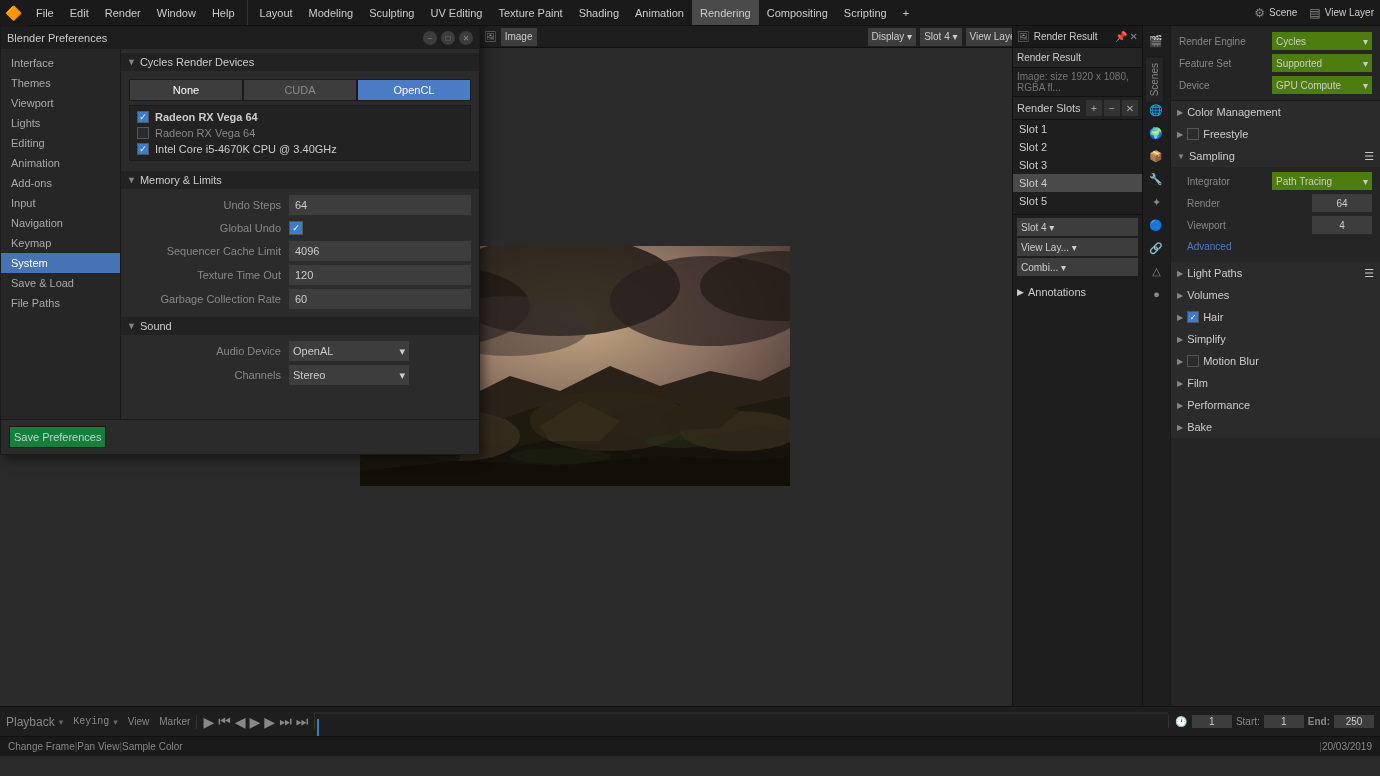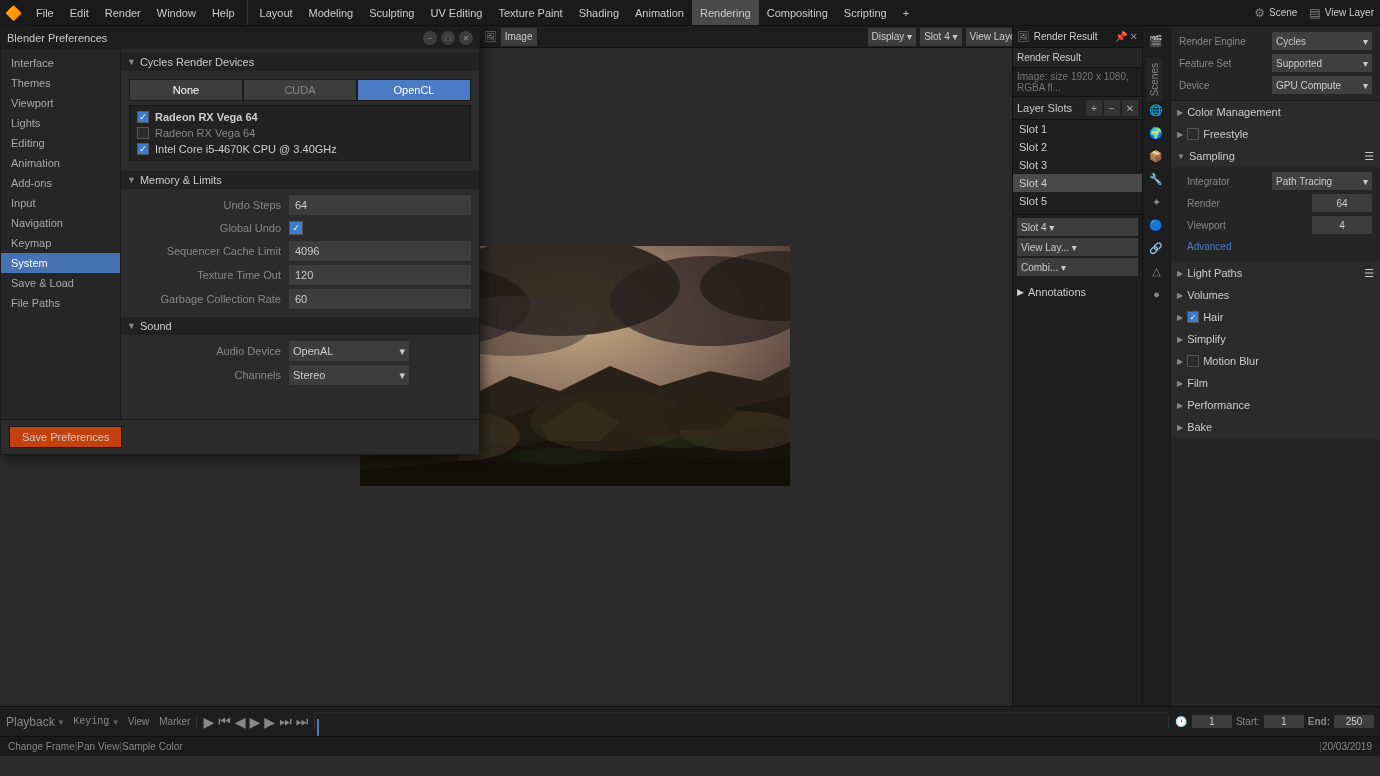--- a/index.html
+++ b/index.html
@@ -207,24 +207,24 @@
       border: 1px solid #555;
       display: flex; align-items: center; justify-content: center;
       font-size: 9px; color: #fff;
     }
 
     .prefs-footer {
       padding: 6px 8px;
       border-top: 1px solid #1a1a1a;
     }
     .save-prefs-btn {
-      background: #c2410c;
+      background: #15803d;
       border: 1px solid #1a1a1a;
       color: #ccc;
-      padding: 4px 12px;
+      padding: 4px 4px;
       font-size: 11px;
       cursor: pointer;
     }
     .prop-header {
       display: flex;
       align-items: center;
       padding: 3px 6px;
       cursor: pointer;
       background: #2b2b2b;
       height: 22px;
@@ -254,21 +254,21 @@
       background: #3d3d3d;
       padding: 1px 6px;
       min-width: 60px;
       text-align: center;
       height: 18px;
       display: flex; align-items: center; justify-content: center;
     }
     .prop-row-dropdown {
       display: flex;
       align-items: center;
-      background: #404040;
+      background: #4d7c0f;
       padding: 1px 4px;
       min-width: 100px;
       height: 18px;
       font-size: 10px;
       color: #ccc;
       justify-content: space-between;
     }
     .render-action-btn {
       background: none;
       border: none;
@@ -464,21 +464,21 @@
         <span style="font-size:10px;color:#ccc;">Render Result</span>
         <div style="margin-left:auto;display:flex;gap:2px;">
           <button style="background:none;border:none;color:#888;cursor:pointer;font-size:10px;">📌</button>
           <button style="background:none;border:none;color:#888;cursor:pointer;font-size:10px;">✕</button>
         </div>
       </div>
       <div style="padding:4px;font-size:10px;color:#ccc;background:#252525;border-bottom:1px solid #111;">Render Result</div>
       <div style="padding:3px 4px;font-size:10px;color:#777;border-bottom:1px solid #111;">Image: size 1920 x 1080, RGBA fl...</div>
 
       <div style="display:flex;align-items:center;justify-content:space-between;padding:3px 4px;background:#222;border-bottom:1px solid #111;">
-        <span style="font-size:11px;color:#ccc;">Layer Slots</span>
+        <span style="font-size:11px;color:#ccc;">Render Slots</span>
         <div style="display:flex;gap:2px;">
           <button class="slot-btn">+</button>
           <button class="slot-btn">−</button>
           <button class="slot-btn">✕</button>
         </div>
       </div>
       <div>
         <div class="slot-item">Slot 1</div>
         <div class="slot-item">Slot 2</div>
         <div class="slot-item">Slot 3</div>

